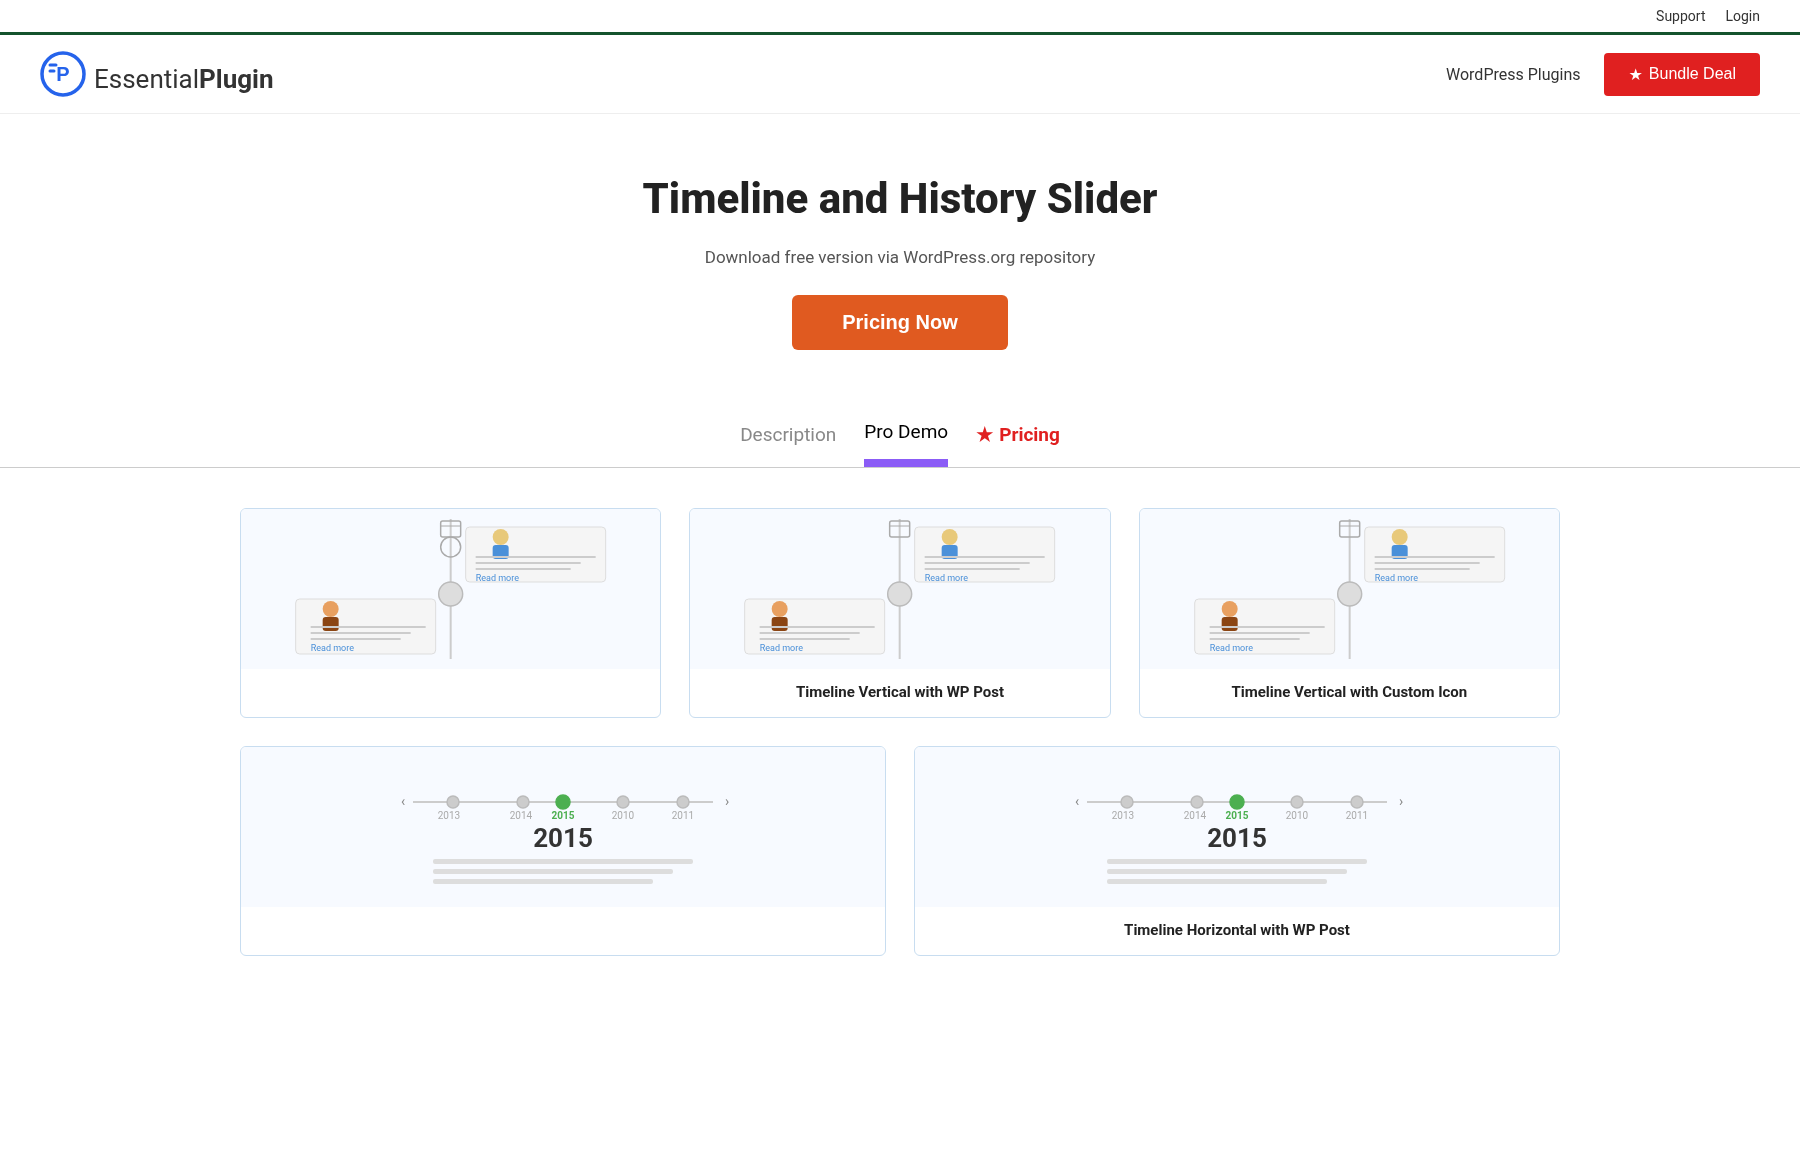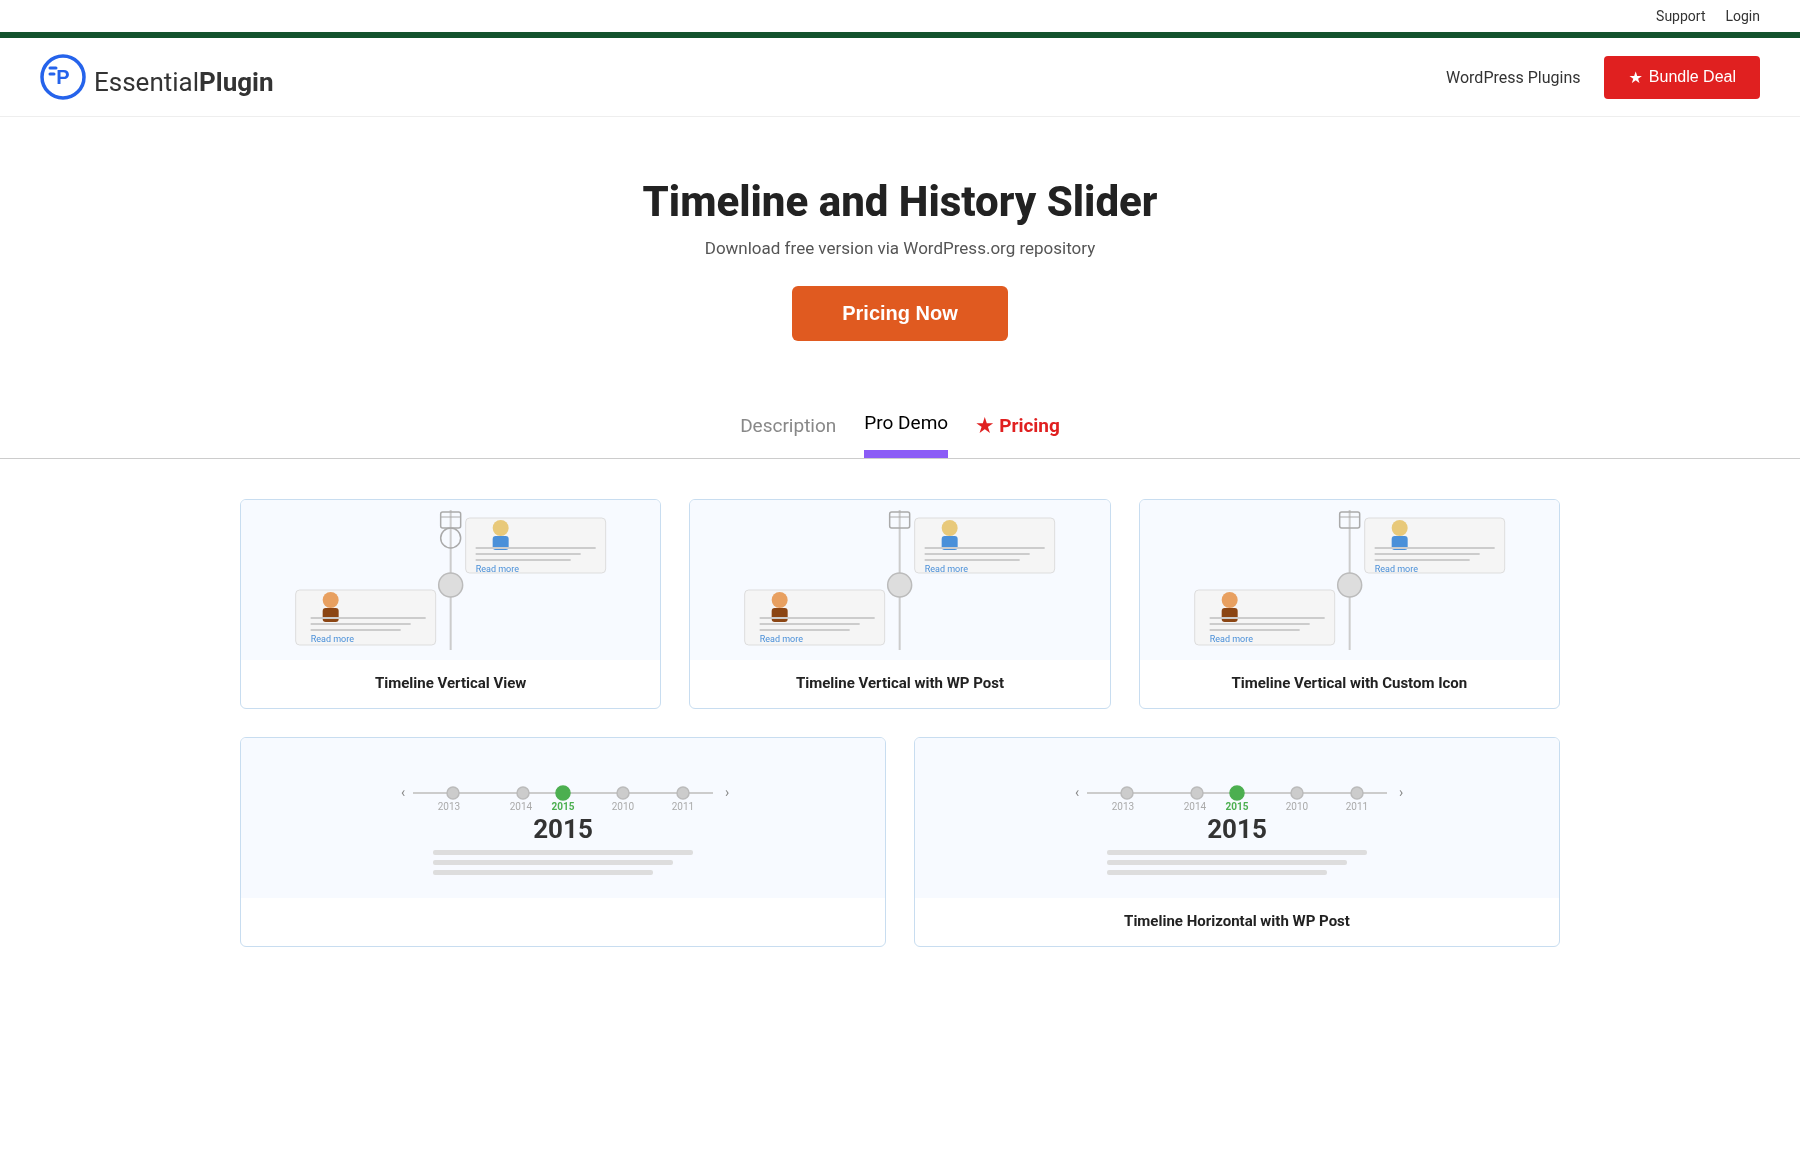--- a/index.html
+++ b/index.html
@@ -4,21 +4,21 @@
   <style>
     * { box-sizing: border-box; margin: 0; padding: 0; }
     body { font-family: -apple-system, BlinkMacSystemFont, 'Segoe UI', Roboto, sans-serif; background: #fff; color: #333; }
 
     
     .top-bar {
       display: flex;
       justify-content: flex-end;
       padding: 8px 40px;
       background: #fff;
-      border-bottom: 6px solid #14532d;
+      border-bottom: 3px solid #14532d;
       gap: 20px;
     }
     .top-bar a {
       color: #333;
       text-decoration: none;
       font-size: 14px;
     }
 
     
     .header {
@@ -73,21 +73,21 @@
 
     
     .hero {
       text-align: center;
       padding: 60px 40px 40px;
     }
     .hero h1 {
       font-size: 42px;
       font-weight: 800;
       color: #222;
-      margin-bottom: 12px;
+      margin-bottom: 24px;
     }
     .hero p {
       font-size: 17px;
       color: #555;
       margin-bottom: 28px;
     }
     .download-btn {
       background: #e05a20;
       color: #fff;
       border: none;
@@ -242,21 +242,20 @@
 
           <circle cx="70" cy="100" r="8" fill="#e8a060"></circle>
           <rect x="62" y="108" width="16" height="14" rx="3" fill="#8B4513"></rect>
 
           <line x1="50" y1="118" x2="165" y2="118" stroke="#ccc" stroke-width="2"></line>
           <line x1="50" y1="124" x2="150" y2="124" stroke="#ccc" stroke-width="2"></line>
           <line x1="50" y1="130" x2="140" y2="130" stroke="#ccc" stroke-width="2"></line>
           <text x="50" y="142" font-size="9" fill="#4a90d9">Read more</text>
         </svg>
       </div>
-      <div class="demo-card-label">Timeline Vertical View</div>
     </div>
 
     <div class="demo-card">
       <div class="demo-card-preview">
         <svg width="100%" height="100%" viewBox="0 0 380 160" xmlns="http://www.w3.org/2000/svg">
           <line x1="190" y1="10" x2="190" y2="150" stroke="#ccc" stroke-width="2"></line>
           <rect x="180" y="12" width="20" height="16" rx="2" fill="none" stroke="#aaa" stroke-width="1.5"></rect>
           <line x1="180" y1="17" x2="200" y2="17" stroke="#aaa" stroke-width="1"></line>
           <rect x="205" y="18" width="140" height="55" rx="4" fill="#f5f5f5" stroke="#ddd" stroke-width="1"></rect>
           <circle cx="240" cy="28" r="8" fill="#e8c97a"></circle>

